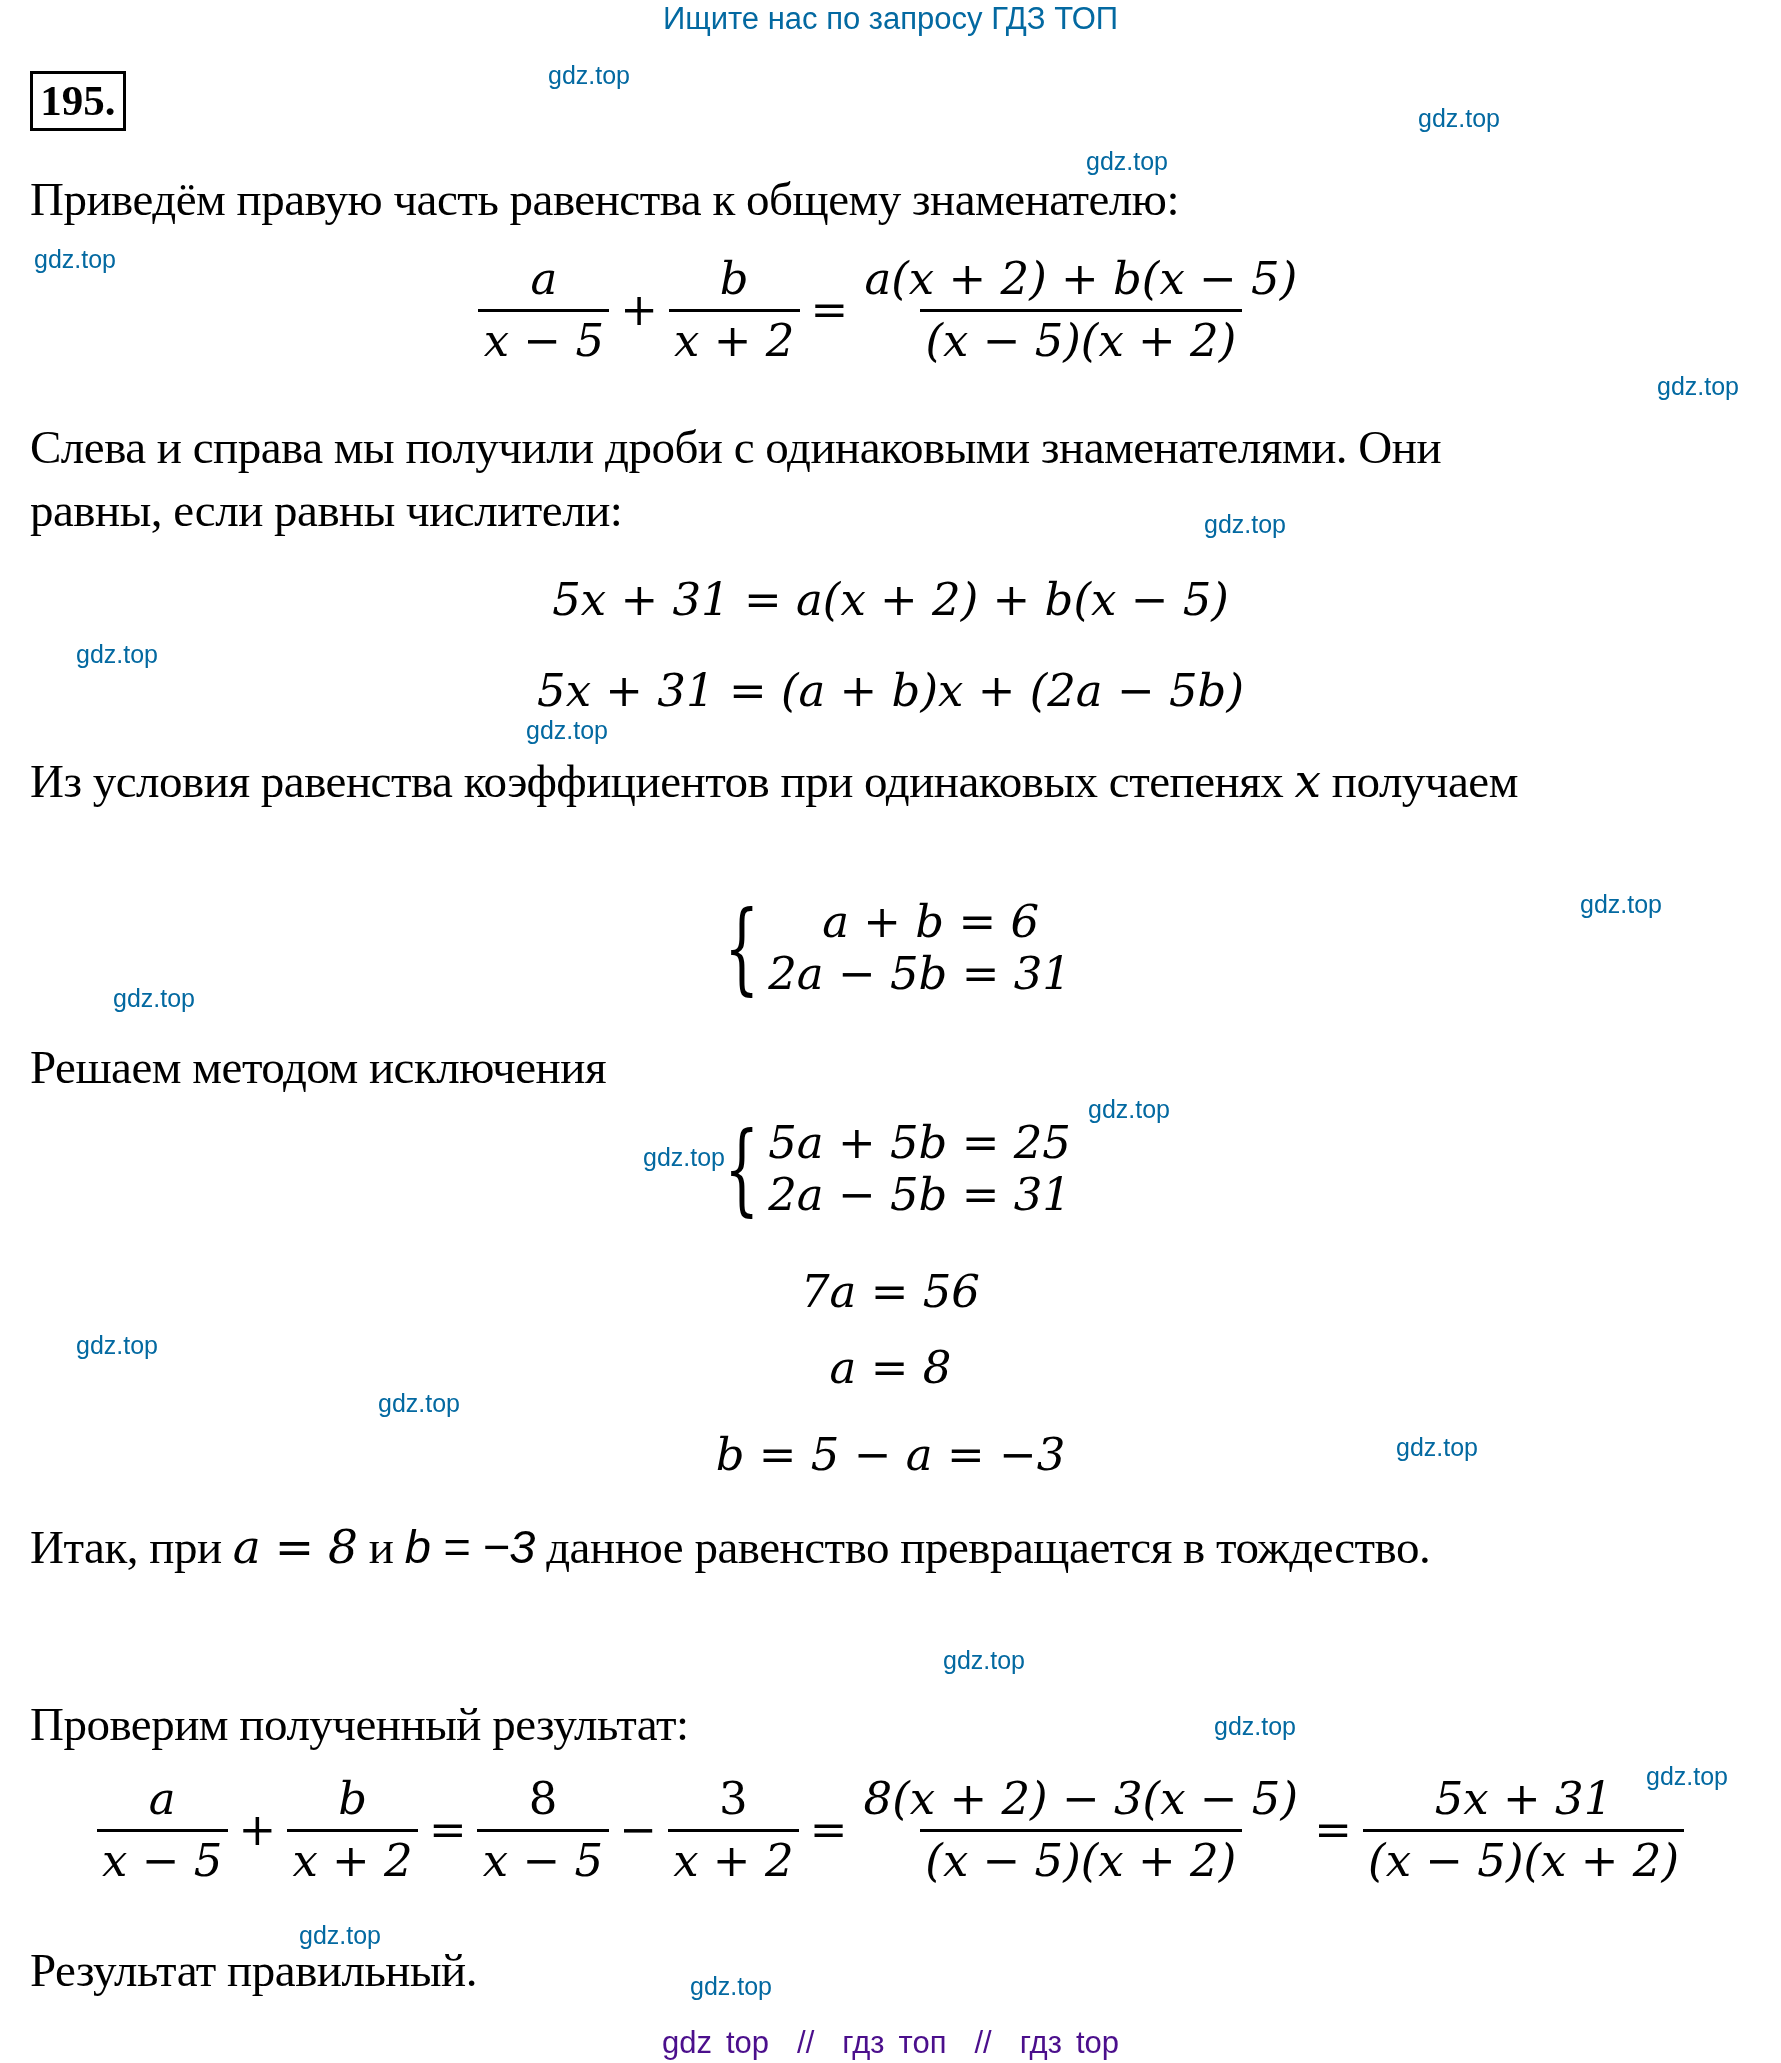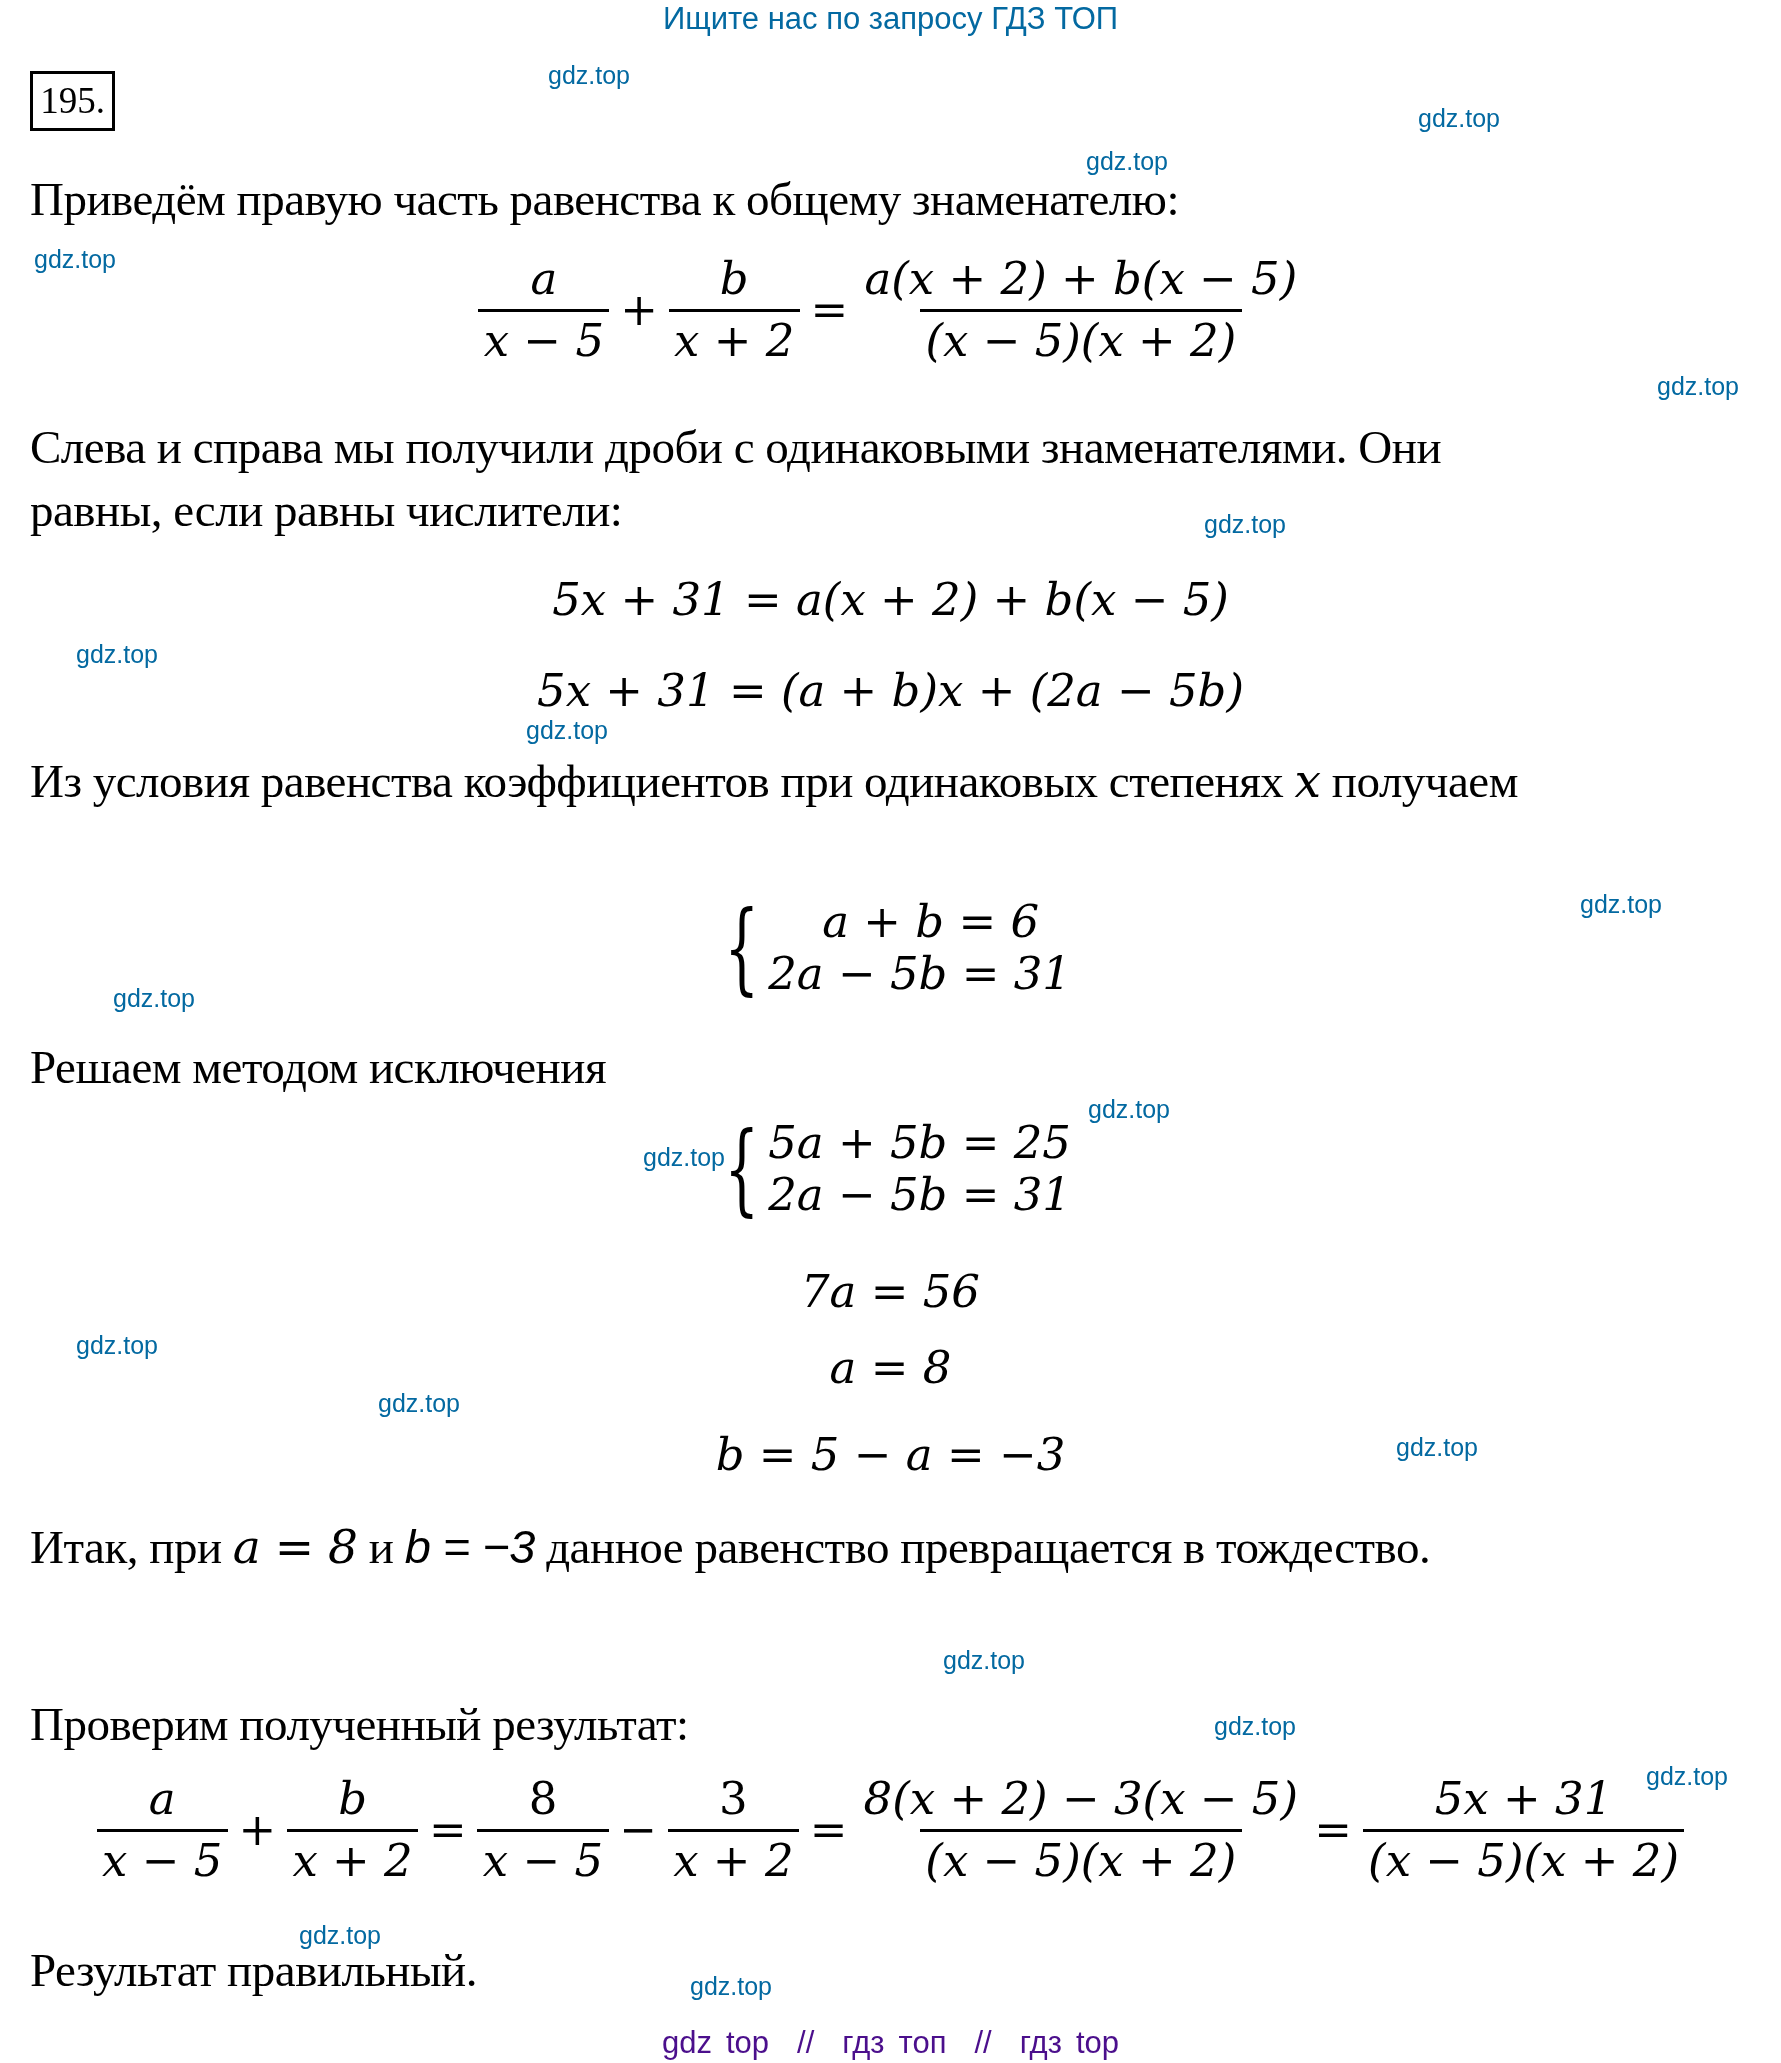--- a/index.html
+++ b/index.html
@@ -2,21 +2,21 @@
 <html style="font-size:14.5px"><head>
 <meta charset="utf-8">
 <style>
   html, body { margin:0; padding:0; background:#ffffff; }
   body { width:1781px; height:2063px; position:relative; overflow:hidden;
          font-family:"Liberation Serif", "DejaVu Serif", serif; color:#000; }
   .abs { position:absolute; white-space:nowrap; }
   .banner { font-family:"Liberation Sans","DejaVu Sans",sans-serif; font-size:31px; line-height:33px; }
   .wm { font-family:"Liberation Sans","DejaVu Sans",sans-serif; font-size:25px; line-height:27px; color:#0369a1; }
   .para { font-size:47px; line-height:54px; letter-spacing:-0.5px; }
-  .numbox { border:3.6px solid #000; font-weight:normal; font-size:37px; line-height:54px; padding:0 7.2px; font-family:"Liberation Serif",serif; }
+  .numbox { border:3.6px solid #000; font-weight:bold; font-size:43px; line-height:54px; padding:0 7.2px; font-family:"Liberation Serif",serif; }
   .math { font-family:"DejaVu Serif","Liberation Serif",serif; font-size:45px; line-height:52px; }
   .math i, .mi { font-style:italic; }
   .eqrow { display:flex; align-items:center; }
   .frac { display:inline-flex; flex-direction:column; align-items:center; margin:0 5.4px; }
   .frac .num { padding:0 5.4px 3.6px 5.4px; }
   .frac .den { padding:3.6px 5.4px 0 5.4px; border-top:3.6px solid #000; }
   .op { padding:0 5.4px; }
   .sys { display:flex; align-items:center; }
   .brace { font-size:100px; line-height:100px; font-family:"DejaVu Serif",serif; transform:scaleX(0.55); margin-right:-5.4px; }
   .sysrows { display:flex; flex-direction:column; }

